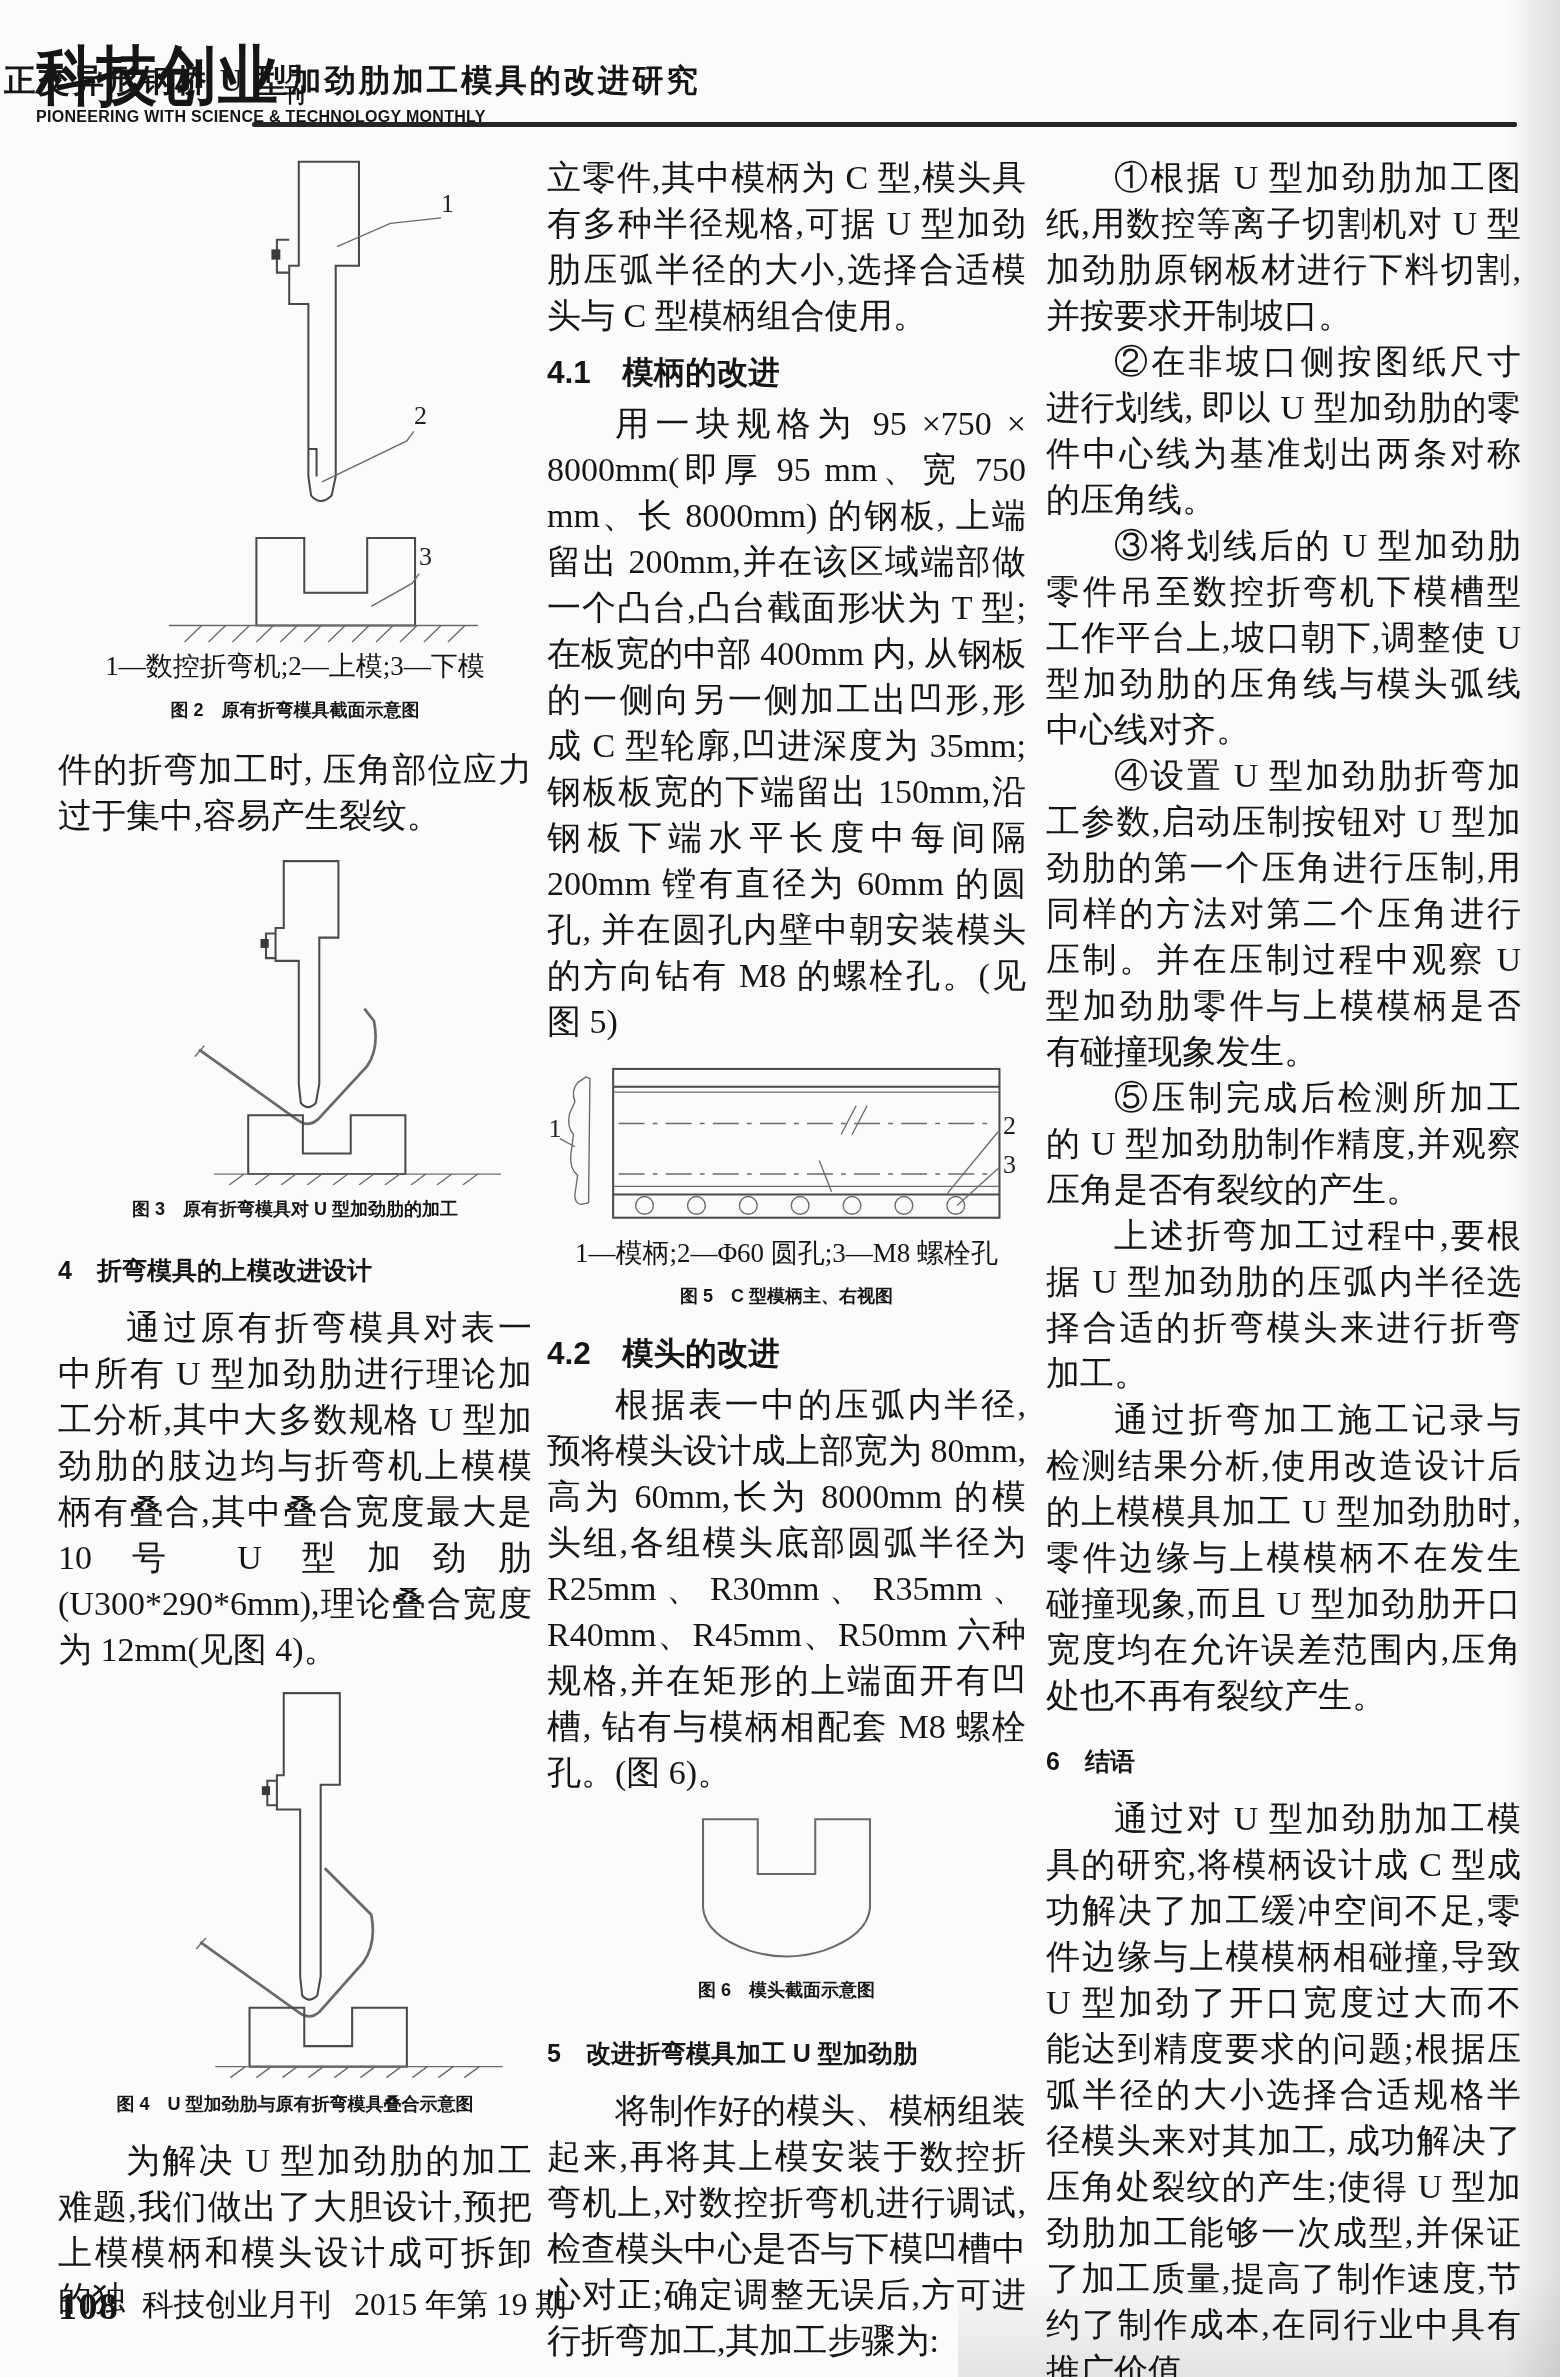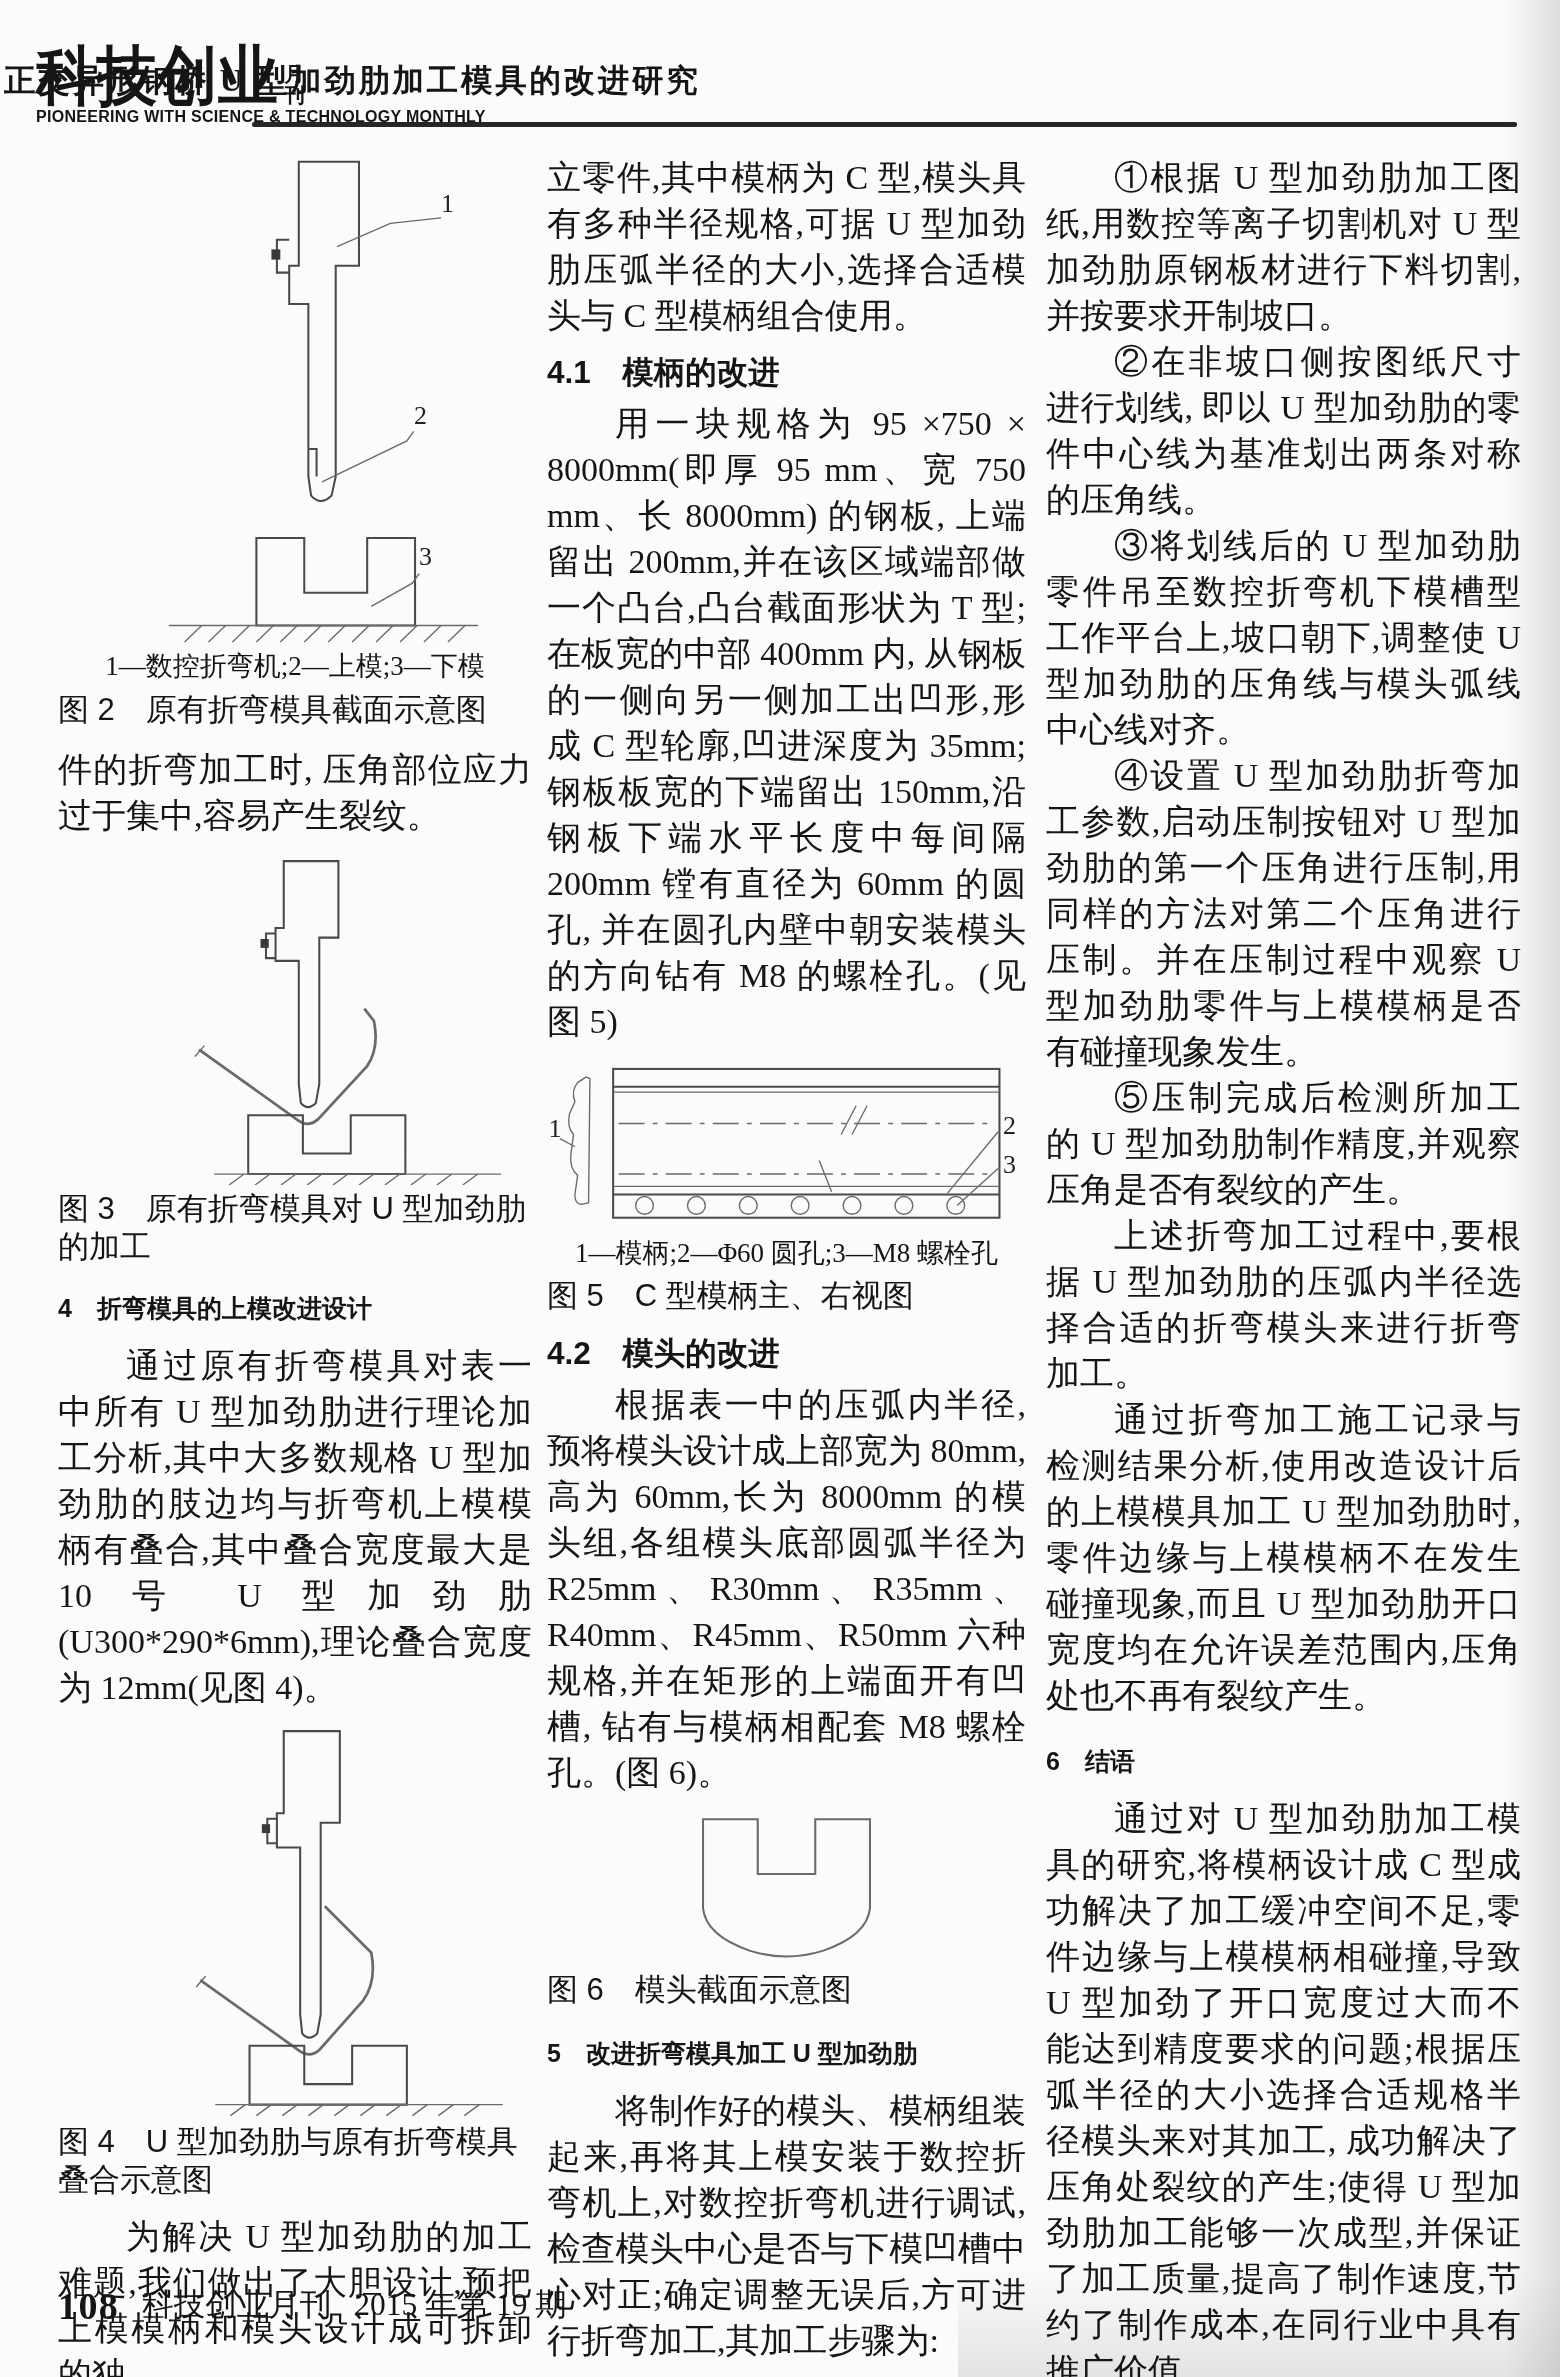--- a/index.html
+++ b/index.html
@@ -41,22 +41,22 @@
   .h-sec{font-family:"Liberation Sans",sans-serif;font-weight:700;font-size:25px;
     line-height:49px;margin:18px 0 9.6px 0;}
   .h-sub{font-family:"Liberation Sans",sans-serif;font-weight:700;font-size:31.5px;
     line-height:44px;margin:11px 0 6.8px 0;}
 
   .fig{margin:0;padding:0;}
   .fig-canvas{position:relative;}
   .fig-canvas svg{display:block;}
   .fig-num{position:absolute;font-size:26px;color:#222;}
   .fig-legend{text-align:center;font-size:27px;line-height:37px;margin-top:4.1px;}
-  .fig-caption{text-align:left;font-family:"Liberation Sans",sans-serif;font-weight:400;
-    font-size:31px;line-height:38px;margin-top:5.5px;}
+  .fig-caption{text-align:center;font-family:"Liberation Sans",sans-serif;font-weight:700;
+    font-size:18px;line-height:38px;margin-top:5.5px;}
 
   svg .ln{stroke:#4a4a4a;stroke-width:3;fill:none;}
   svg .thin{stroke:#6a6a6a;stroke-width:2;fill:none;}
   svg .solid{fill:#3a3a3a;stroke:none;}
 
   
   #footer{position:absolute;left:58px;top:2284px;display:flex;align-items:flex-start;}
   #footer .pg{font-weight:700;font-size:38px;letter-spacing:1.4px;}
   #footer .jn{font-size:31.5px;margin-left:23px;}
   #footer .iss{font-size:31.5px;margin-left:23px;}

